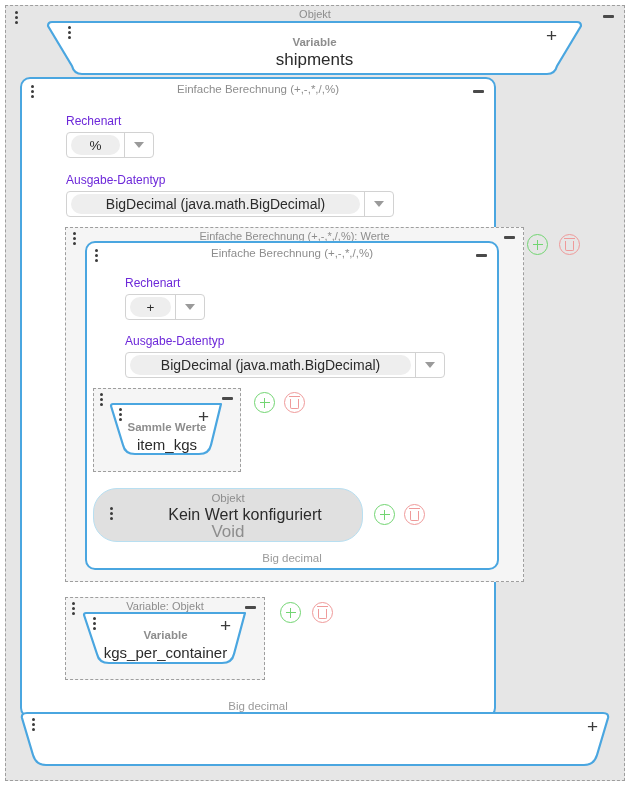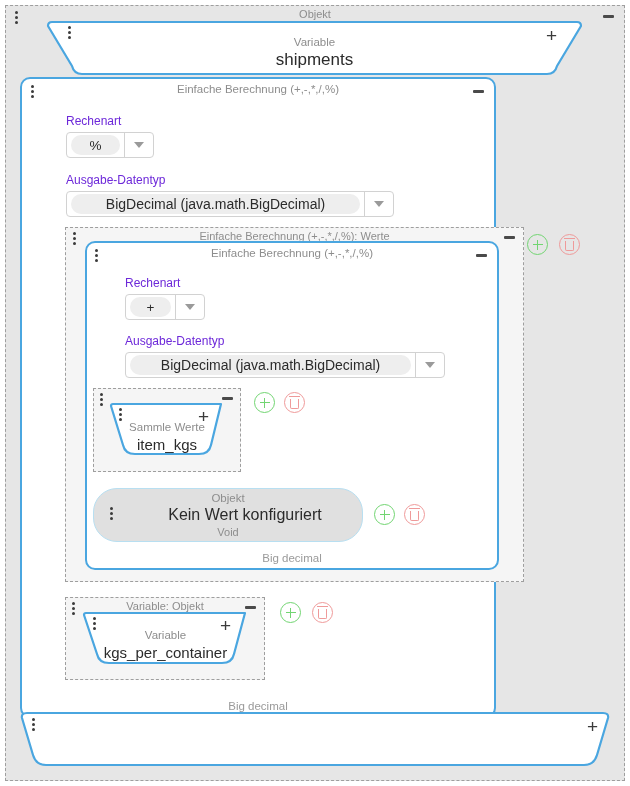--- a/index.html
+++ b/index.html
@@ -122,20 +122,21 @@
   .trap-labels {
     position: absolute;
     left: 0; right: 0;
     text-align: center;
     pointer-events: none;
   }
   .trap-kind {
     font-size: 11.5px;
     color: #8d8d8d;
     line-height: 14px;
+    font-weight: bold;
   }
   .trap-name {
     font-size: 17px;
     color: #2b2b2b;
     line-height: 21px;
   }
   .trap-name.small { font-size: 15px; }
   .plus-glyph {
     position: absolute;
     font-size: 19px;
@@ -201,21 +202,21 @@
     background: #e0e0e0;
     border: 1.6px solid #b8dff1;
     border-radius: 24px;
     display: flex;
     flex-direction: column;
     align-items: center;
     justify-content: center;
   }
   .pill-kind { font-size: 11.5px; color: #8d8d8d; line-height: 14px; }
   .pill-main { font-size: 16px; color: #2b2b2b; line-height: 20px; margin-left: 34px; }
-  .pill-type { font-size: 11px; color: #8d8d8d; line-height: 14px; }
+  .pill-type { font-size: 17px; color: #8d8d8d; line-height: 14px; }
 </style>
 </head>
 <body>
 
 <div class="dashed-box" style="position:absolute; left:5px; top:5px; width:620px; height:776px;">
 
   <div class="slot-title">Objekt</div>
   <div class="grip" style="left:9px; top:5px;">
     <i></i>
       <i></i>

